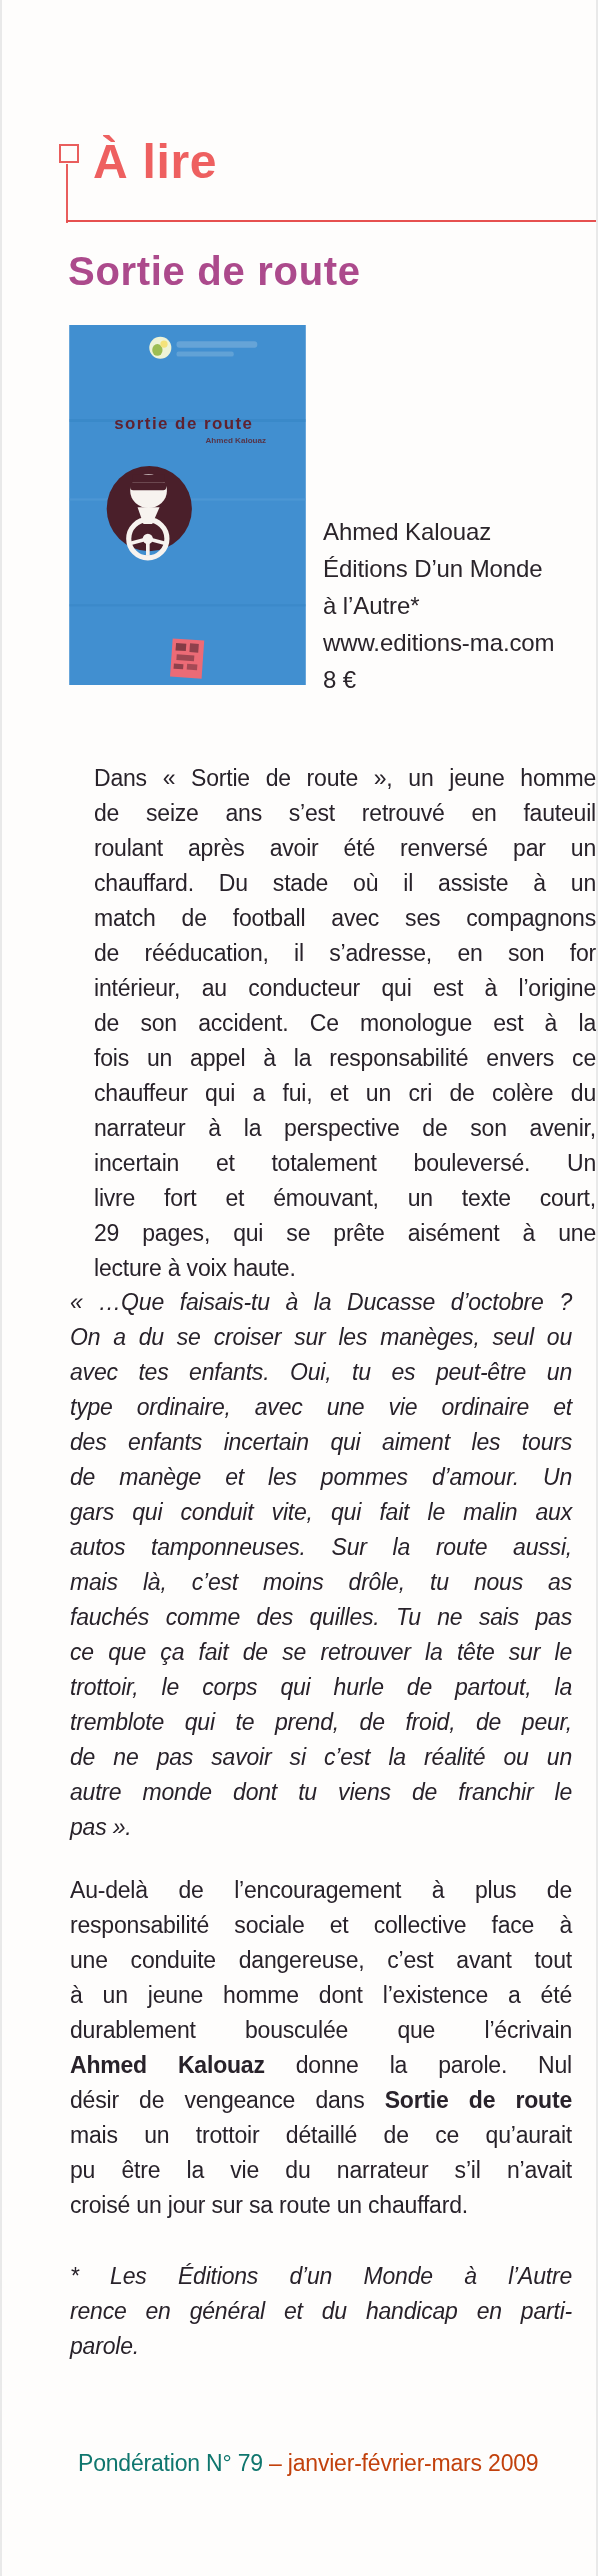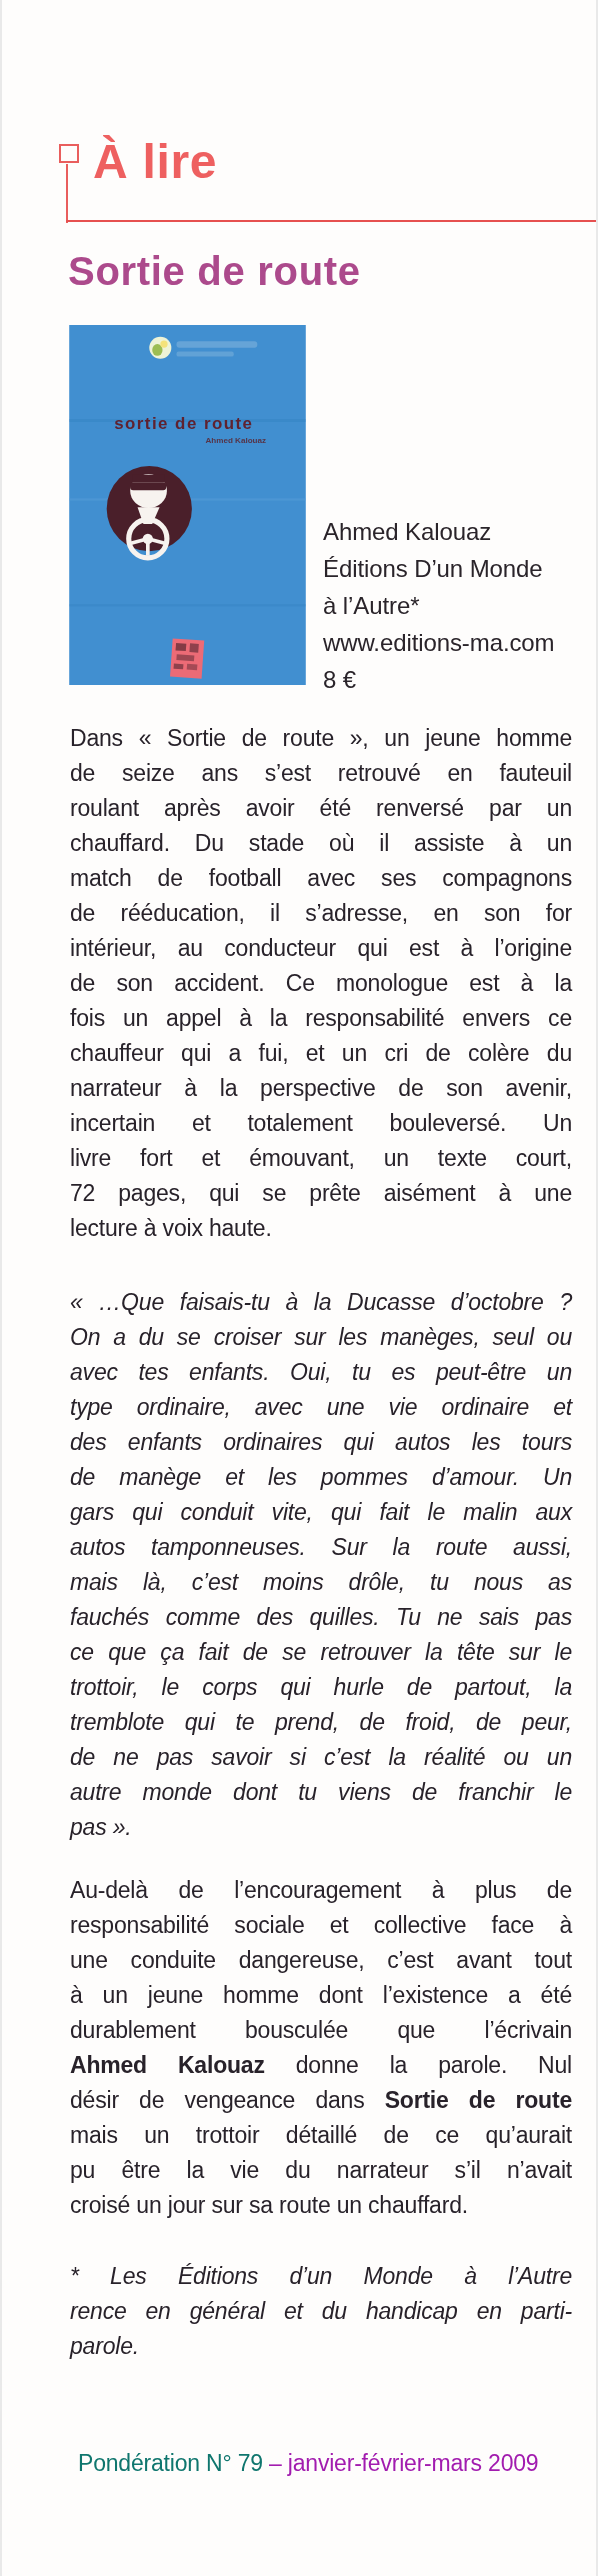--- a/index.html
+++ b/index.html
@@ -46,33 +46,33 @@
   
   .copy{
     left:68px;width:502px;
     font-size:23px;line-height:35px;
     letter-spacing:-0.2px;
     color:#28222a;
   }
   .copy .tline{text-align:justify;text-align-last:justify;}
   .copy .tline-last{text-align-last:left;}
   .copy .b{font-weight:700;}
-  .p1{top:721px;}
+  .p1{top:761px;margin-left:24px;}
   .quote{top:1285px;font-style:italic;}
   .p3{top:1873px;}
   .footnote{top:2259px;font-style:italic;}
 
   
   .footer{
     left:76px;top:2446px;width:514px;
     font-size:23px;line-height:35px;letter-spacing:-0.2px;
     white-space:nowrap;
   }
   .footer .journal{color:#0f766e;}
-  .footer .issue-date{color:#a21caf;}
+  .footer .issue-date{color:#c2410c;}
 </style>
 </head>
 <body>
 
 <div class="page">
 
   <div class="abs marker-square"></div>
   <div class="abs marker-vline"></div>
   <div class="abs section-rule"></div>
 
@@ -139,30 +139,30 @@
       <div class="tline"><span>chauffard. Du stade où il assiste à un</span></div>
       <div class="tline"><span>match de football avec ses compagnons</span></div>
       <div class="tline"><span>de rééducation, il s’adresse, en son for</span></div>
       <div class="tline"><span>intérieur, au conducteur qui est à l’origine</span></div>
       <div class="tline"><span>de son accident. Ce monologue est à la</span></div>
       <div class="tline"><span>fois un appel à la responsabilité envers ce</span></div>
       <div class="tline"><span>chauffeur qui a fui, et un cri de colère du</span></div>
       <div class="tline"><span>narrateur à la perspective de son avenir,</span></div>
       <div class="tline"><span>incertain et totalement bouleversé. Un</span></div>
       <div class="tline"><span>livre fort et émouvant, un texte court,</span></div>
-      <div class="tline"><span>72 pages, qui se prête aisément à une</span></div>
+      <div class="tline"><span>29 pages, qui se prête aisément à une</span></div>
       <div class="tline tline-last"><span>lecture à voix haute.</span></div>
     </div>
 
   <div class="abs copy quote">
       <div class="tline"><span>« …Que faisais-tu à la Ducasse d’octobre ?</span></div>
       <div class="tline"><span>On a du se croiser sur les manèges, seul ou</span></div>
       <div class="tline"><span>avec tes enfants. Oui, tu es peut-être un</span></div>
       <div class="tline"><span>type ordinaire, avec une vie ordinaire et</span></div>
-      <div class="tline"><span>des enfants ordinaires qui autos les tours</span></div>
+      <div class="tline"><span>des enfants incertain qui aiment les tours</span></div>
       <div class="tline"><span>de manège et les pommes d’amour. Un</span></div>
       <div class="tline"><span>gars qui conduit vite, qui fait le malin aux</span></div>
       <div class="tline"><span>autos tamponneuses. Sur la route aussi,</span></div>
       <div class="tline"><span>mais là, c’est moins drôle, tu nous as</span></div>
       <div class="tline"><span>fauchés comme des quilles. Tu ne sais pas</span></div>
       <div class="tline"><span>ce que ça fait de se retrouver la tête sur le</span></div>
       <div class="tline"><span>trottoir, le corps qui hurle de partout, la</span></div>
       <div class="tline"><span>tremblote qui te prend, de froid, de peur,</span></div>
       <div class="tline"><span>de ne pas savoir si c’est la réalité ou un</span></div>
       <div class="tline"><span>autre monde dont tu viens de franchir le</span></div>

